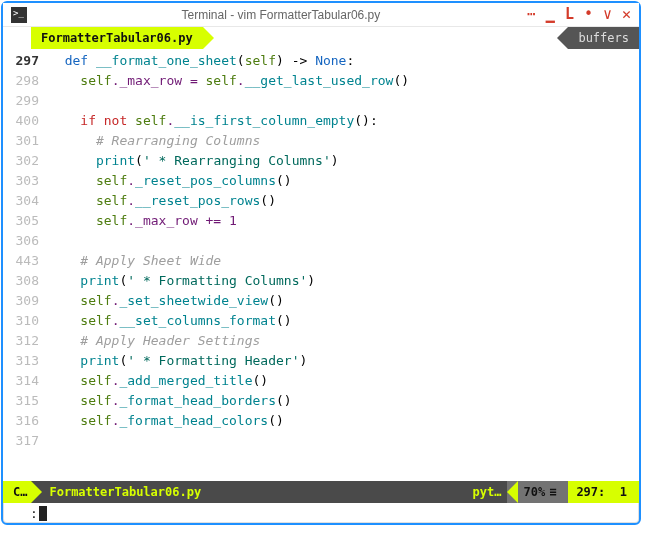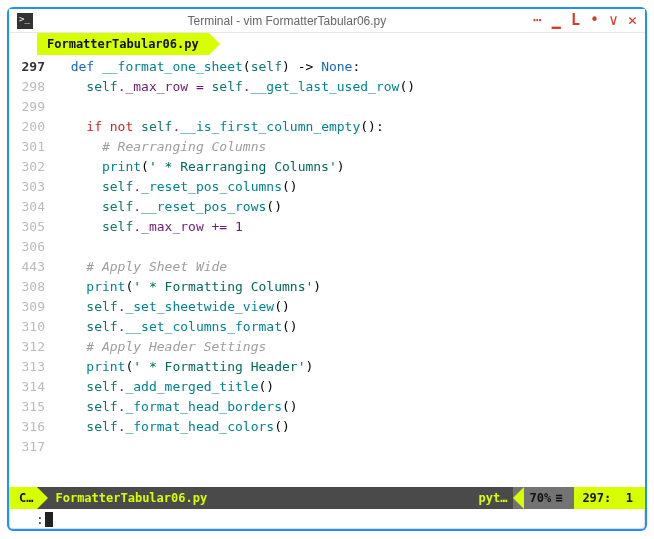--- a/index.html
+++ b/index.html
@@ -9,21 +9,21 @@
     background: #fff;
     width: 654px;
     height: 539px;
     overflow: hidden;
   }
   .window {
     border: 2px solid #1e90ff;
     border-radius: 6px;
     width: 640px;
     height: 524px;
-    margin: 7px;
+    margin: 1px;
     display: flex;
     flex-direction: column;
     background: #fff;
     box-shadow: 0 0 0 1px #e0e0e0 inset;
   }
   .titlebar {
     display: flex;
     align-items: center;
     height: 24px;
     padding: 0 8px;
@@ -122,21 +122,21 @@
     text-align: right;
     color: #bbb;
     padding-right: 10px;
     user-select: none;
     flex-shrink: 0;
   }
   .lineno.current { color: #333; font-weight: bold; }
   .code { flex: 1; }
   .kw-def { color: #1565c0; }
   .kw-if { color: #c62828; }
-  .kw-self { color: #0f766e; }
+  .kw-self { color: #4d7c0f; }
   .kw-none { color: #1565c0; }
   .fn-name { color: #00838f; }
   .fn-call { color: #00838f; }
   .string { color: #00695c; }
   .comment { color: #9e9e9e; font-style: italic; }
   .plain { color: #701a75; }
 
   .statusbar {
     display: flex;
     align-items: stretch;
@@ -251,27 +251,30 @@
       <span>∨</span>
       <span style="font-weight:bold;">✕</span>
     </div>
   </div>
 
   <div class="tabbar">
     <div class="tab">
       <span>FormatterTabular06.py</span>
     </div>
     <div class="tab-spacer"></div>
+    <div class="buffers-tag">
+      <span>buffers</span>
+    </div>
   </div>
 
   <div class="editor" id="editor">
       <div class="line"><span class="lineno current">297</span><span class="code"><span>  </span><span class="kw-def">def</span><span> </span><span class="fn-name">__format_one_sheet</span><span>(</span><span class="kw-self">self</span><span>) -&gt; </span><span class="kw-none">None</span><span>:</span></span></div>
       <div class="line"><span class="lineno">298</span><span class="code"><span>    </span><span class="kw-self">self</span><span class="plain">._max_row = </span><span class="kw-self">self</span><span class="plain">.</span><span class="fn-call">__get_last_used_row</span><span>()</span></span></div>
       <div class="line"><span class="lineno">299</span><span class="code"><span></span></span></div>
-      <div class="line"><span class="lineno">200</span><span class="code"><span>    </span><span class="kw-if">if not</span><span> </span><span class="kw-self">self</span><span class="plain">.</span><span class="fn-call">__is_first_column_empty</span><span>():</span></span></div>
+      <div class="line"><span class="lineno">400</span><span class="code"><span>    </span><span class="kw-if">if not</span><span> </span><span class="kw-self">self</span><span class="plain">.</span><span class="fn-call">__is_first_column_empty</span><span>():</span></span></div>
       <div class="line"><span class="lineno">301</span><span class="code"><span>      </span><span class="comment"># Rearranging Columns</span></span></div>
       <div class="line"><span class="lineno">302</span><span class="code"><span>      </span><span class="fn-call">print</span><span>(</span><span class="string">' * Rearranging Columns'</span><span>)</span></span></div>
       <div class="line"><span class="lineno">303</span><span class="code"><span>      </span><span class="kw-self">self</span><span class="plain">.</span><span class="fn-call">_reset_pos_columns</span><span>()</span></span></div>
       <div class="line"><span class="lineno">304</span><span class="code"><span>      </span><span class="kw-self">self</span><span class="plain">.</span><span class="fn-call">__reset_pos_rows</span><span>()</span></span></div>
       <div class="line"><span class="lineno">305</span><span class="code"><span>      </span><span class="kw-self">self</span><span class="plain">._max_row += </span><span class="plain">1</span></span></div>
       <div class="line"><span class="lineno">306</span><span class="code"><span></span></span></div>
       <div class="line"><span class="lineno">443</span><span class="code"><span>    </span><span class="comment"># Apply Sheet Wide</span></span></div>
       <div class="line"><span class="lineno">308</span><span class="code"><span>    </span><span class="fn-call">print</span><span>(</span><span class="string">' * Formatting Columns'</span><span>)</span></span></div>
       <div class="line"><span class="lineno">309</span><span class="code"><span>    </span><span class="kw-self">self</span><span class="plain">.</span><span class="fn-call">_set_sheetwide_view</span><span>()</span></span></div>
       <div class="line"><span class="lineno">310</span><span class="code"><span>    </span><span class="kw-self">self</span><span class="plain">.</span><span class="fn-call">__set_columns_format</span><span>()</span></span></div>

